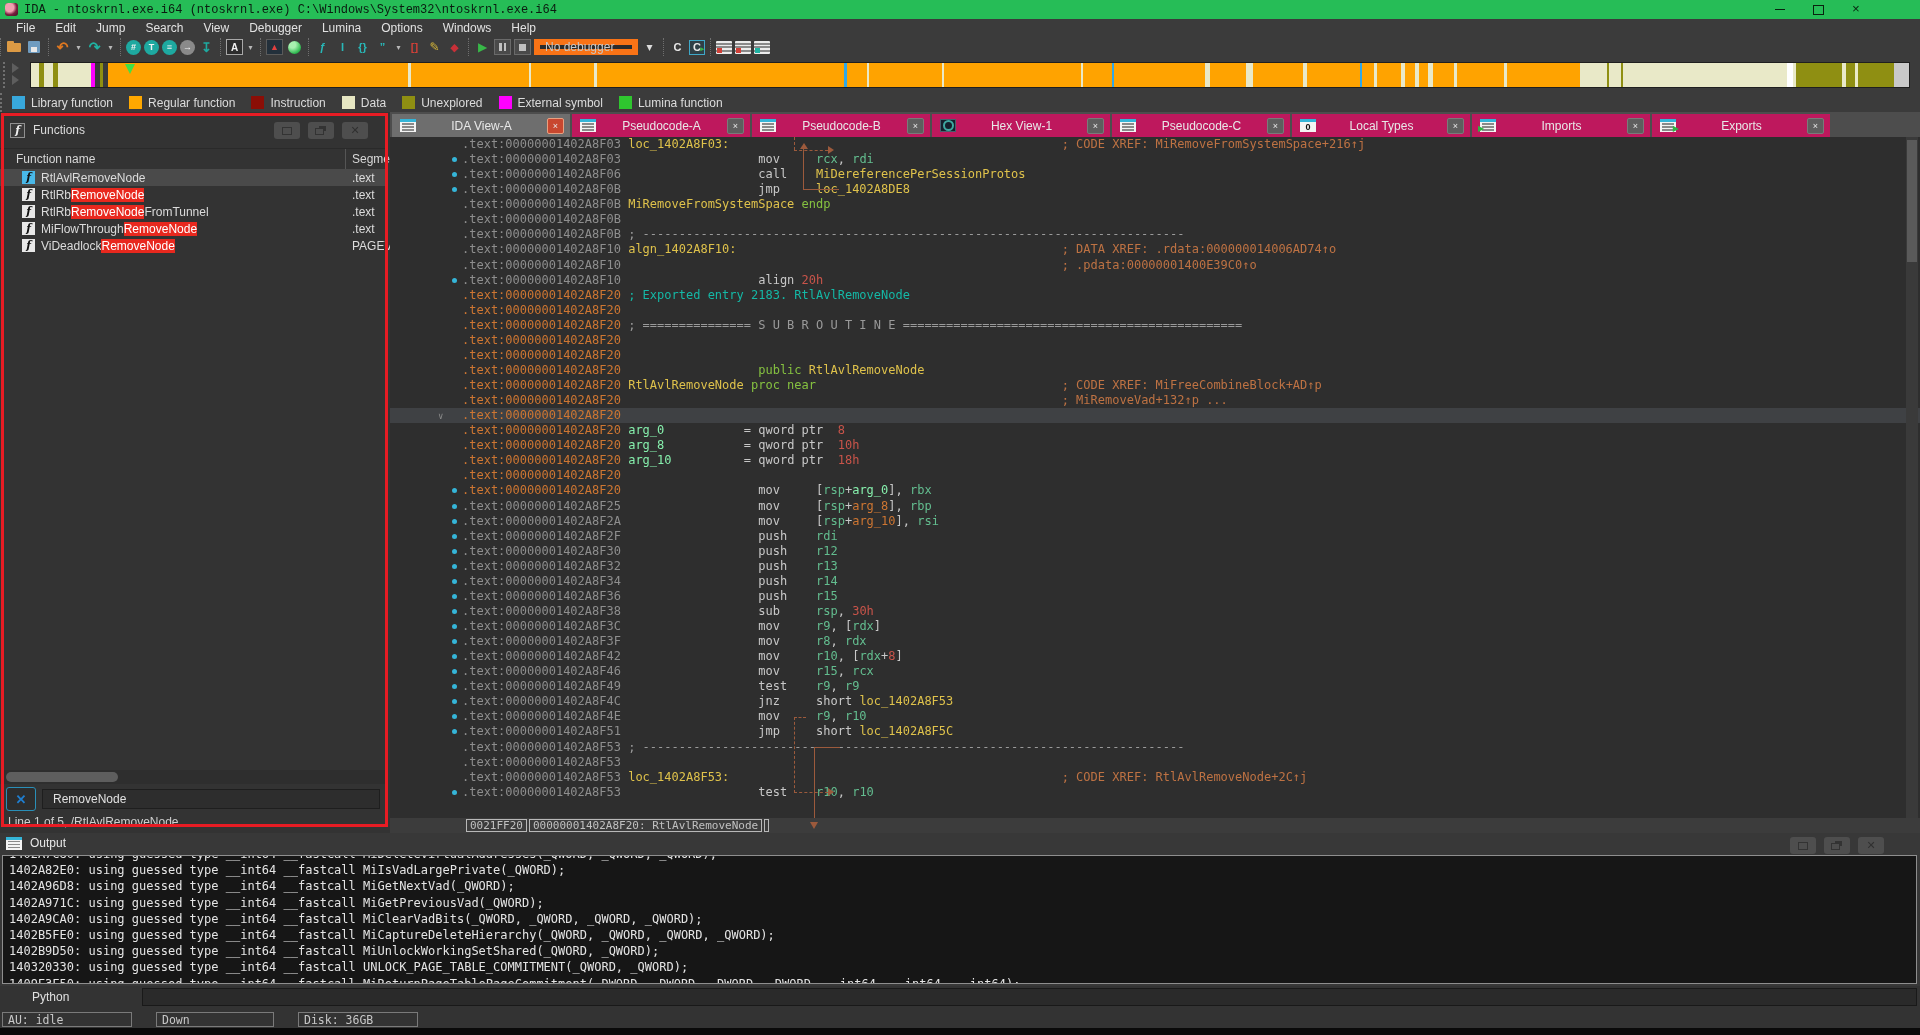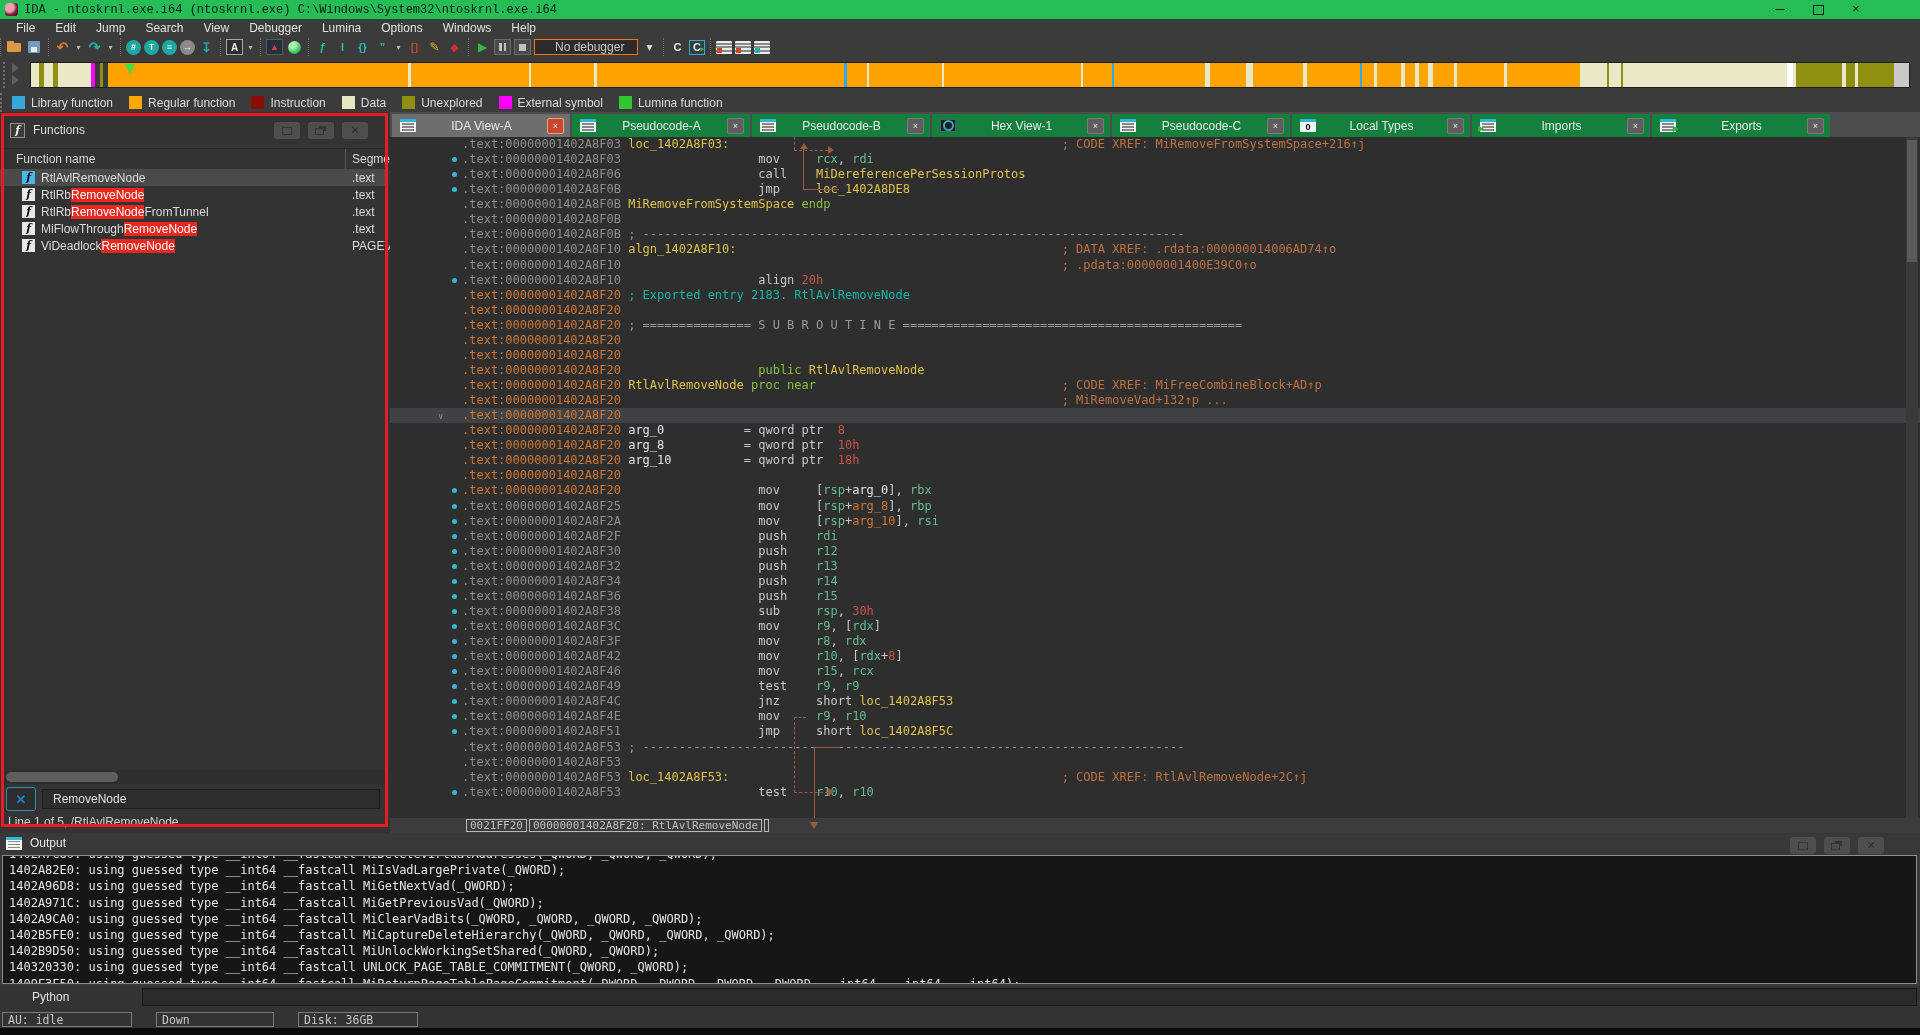--- a/index.html
+++ b/index.html
@@ -41,21 +41,21 @@
   .ti-redtri{background:#23303b;border:1px solid #5a5a5a;color:#e04040;font-size:9px;width:15px;height:14px;}
   .ti-sphere i{width:13px;height:13px;border-radius:50%;background:radial-gradient(circle at 35% 30%,#a8f0b0 0 25%,#2fb950 70%,#157a30);}
   .ti-teal{color:#28b8b8;font-weight:bold;font-size:11px;}
   .ti-redbr{color:#d04038;font-weight:bold;font-size:11px;}
   .ti-pencil{color:#d8b838;font-size:12px;}
   .ti-diamond{color:#c83038;font-size:11px;}
   .ti-play{color:#38b848;font-size:12px;}
   .ti-pause,.ti-stop{background:#4a4a4a;border:1px solid #6a6a6a;width:15px;height:14px;gap:2px;}
   .ti-pause i{width:2.5px;height:8px;background:#c0c0c0;}
   .ti-stop i{width:7px;height:7px;background:#c0c0c0;}
-  .nodbg{display:inline-flex;align-items:center;width:104px;height:16px;background:#2b2b2b;border:1px solid #f97316;color:#c8c8c8;padding-left:20px;box-sizing:border-box;}
+  .nodbg{display:inline-flex;align-items:center;width:104px;height:16px;background:#2b2b2b;border:6px solid #f97316;color:#c8c8c8;padding-left:5px;box-sizing:border-box;}
   .ti-c{color:#e8e8e8;font-size:11px;font-weight:bold;}
   .ti-c.active{border:1px solid #3fa8c8;background:#2f3f46;width:16px;height:15px;box-sizing:border-box;}
   .ti-c .mark{position:absolute;right:0;bottom:1px;color:#38b848;font-size:7px;}
   .ti-list{width:16px;height:13px;background:#ececec;border-radius:1px;
            background-image:repeating-linear-gradient(#ececec 0 2px,#8a8a8a 2px 3.5px);}
   .ti-list .dot{position:absolute;left:1px;bottom:1px;width:5px;height:5px;}
 
   
   #bandrow{left:0;top:58px;width:1920px;height:35px;background:#3b3b3b;}
   #bandhandle{left:3px;top:62px;height:26px;border-left:2px dotted #707070;}
@@ -94,41 +94,41 @@
   #fp-hscroll{position:absolute;left:0;top:658px;width:386px;height:14px;background:#2e2e2e;}
   #fp-hscroll .thumb{position:absolute;left:6px;top:2px;width:112px;height:10px;border-radius:5px;background:#5e5e5e;}
   #fp-search{position:absolute;left:0;top:674px;width:386px;height:26px;display:flex;align-items:center;}
   #fp-x{width:28px;height:22px;margin-left:6px;border:1px solid #2a8fb8;border-radius:3px;background:#2d2d2d;color:#1f7ed0;font-weight:bold;font-size:13px;display:flex;align-items:center;justify-content:center;cursor:pointer;}
   #fp-input{margin-left:6px;width:338px;height:20px;background:#2d2d2d;border:1px solid #1e1e1e;color:#e0e0e0;font-family:"Liberation Sans",sans-serif;font-size:12px;padding-left:10px;box-sizing:border-box;}
   #fp-status{position:absolute;left:8px;top:703px;color:#d0d0d0;}
   #redbox{left:1px;top:113px;width:381px;height:708px;border:3px solid #e81c24;pointer-events:none;z-index:50;}
 
   
   #tabstrip{left:390px;top:112px;width:1530px;height:25px;background:#4d4d4d;display:flex;align-items:flex-end;gap:2px;padding-left:2px;box-sizing:border-box;}
-  .tab{width:178px;height:23px;background:#15803d;display:flex;align-items:center;cursor:pointer;}
+  .tab{width:178px;height:23px;background:#be185d;display:flex;align-items:center;cursor:pointer;}
   .tab.active{background:#6e6e6e;}
   .tab .lbl{flex:1;text-align:center;color:#e8e8e8;}
   .tab .x{width:15px;height:14px;margin-right:6px;background:#5e5e5e;border:1px solid #7a7a7a;border-radius:2px;color:#e8e8e8;font-size:9px;display:flex;align-items:center;justify-content:center;cursor:pointer;}
   .tab.active .x{background:#c8472f;border-color:#e8a080;}
   .tico{width:16px;height:13px;margin-left:8px;background:#f4f4f4;border-top:3px solid #35b5d8;box-sizing:border-box;display:flex;flex-direction:column;justify-content:space-evenly;}
   .tico i{height:1.5px;background:#8a8a8a;margin:0 2px;}
   .tico.hex{background:#15202b;border:1px solid #46606e;display:flex;align-items:center;justify-content:center;}
   .tico.hex i{width:7px;height:7px;border:2px solid #3fa8a0;border-radius:50%;background:none;margin:0;}
   .tico.types{background:#f4f4f4;border-top:3px solid #35b5d8;color:#111;font-weight:bold;font-size:9px;align-items:center;justify-content:center;display:flex;flex-direction:row;}
   .tico .arr{position:absolute;font-size:8px;color:#2fb344;}
 
   
   #disasm{left:390px;top:137px;width:1530px;height:681px;background:#2e2e2e;overflow:hidden;}
   .dl{position:relative;height:15.07px;white-space:pre;font-family:"DejaVu Sans Mono",monospace;font-size:12px;line-height:15.07px;padding-left:72px;}
   .dl.hl{background:#3f4144;}
   .dl .dot{position:absolute;left:62px;top:5px;width:5px;height:5px;border-radius:50%;background:#35b5d8;}
   .dl .colv{position:absolute;left:48px;top:1px;color:#8a8a8a;font-size:9px;}
   .c-a{color:#8e8e8e}.c-A{color:#ce7632}.c-l{color:#dfc24b}.c-k{color:#85c140}.c-c{color:#be7243}
   .c-y{color:#14b8a6}.c-g{color:#9a9a9a}.c-m{color:#c8c8c8}.c-r{color:#63bd8f}.c-n{color:#c9544a}
-  .c-s{color:#e5e5e5}.c-o{color:#ce7632}
+  .c-s{color:#86efac}.c-o{color:#ce7632}
   .jarrow{position:absolute;pointer-events:none;}
   #vscroll{left:1906px;top:137px;width:12px;height:681px;background:#3a3a3a;}
   #vscroll .thumb{position:absolute;left:1px;top:3px;width:10px;height:122px;background:#5a5a5a;}
   #dstatus{left:390px;top:818px;width:1530px;height:15px;background:#3c3c3c;display:flex;align-items:center;padding-left:76px;box-sizing:border-box;gap:2px;}
   .dsbox{border:1px solid #b8b8b8;color:#c0c0c0;font-family:"DejaVu Sans Mono",monospace;font-size:11px;height:13px;line-height:12px;padding:0 3px;box-sizing:border-box;}
   .dsbox.sliver{width:5px;padding:0;}
 
   
   #outpanel{left:0;top:833px;width:1920px;height:153px;background:#383838;}
   #out-title{position:absolute;left:0;top:3px;display:flex;align-items:center;}

